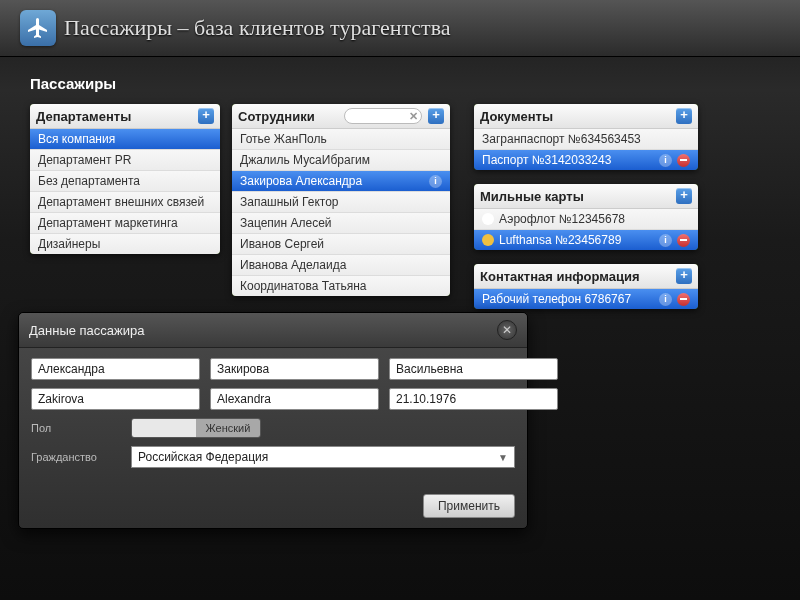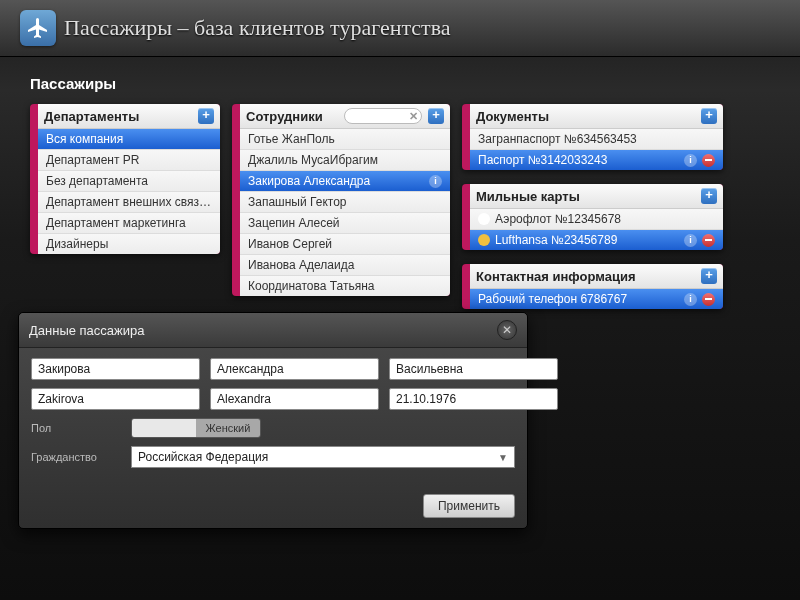--- a/index.html
+++ b/index.html
@@ -34,25 +34,24 @@
     text-shadow: 0 1px 2px #000;
   }
   .content { padding: 18px 30px; position: relative; }
   .section-title {
     color: #fff; font-size: 15px; font-weight: bold;
     margin-bottom: 12px;
   }
   .panels { display: flex; gap: 12px; align-items: flex-start; }
   .col { display: flex; flex-direction: column; gap: 14px; }
   .panel {
-    background: #be185d;
+    background: #4d7c0f;
     border-radius: 4px;
     box-shadow: 0 2px 6px rgba(0,0,0,.6);
     overflow: hidden;
-    padding-left: 8px;
   }
   .panel-header {
     display: flex; align-items: center; gap: 6px;
     padding: 4px 6px;
     background: linear-gradient(#fcfcfc, #e4e4e4);
     border-bottom: 1px solid #ccc;
     font-weight: bold; font-size: 13px;
     color: #222;
   }
   .panel-header .title { flex: 1; }
@@ -149,21 +148,21 @@
   }
   .select .chev { color:#666; font-size:10px; }
   .modal-footer { display:flex; justify-content:flex-end; padding:8px 12px 10px; }
   .apply-btn {
     background: linear-gradient(#f0f0f0,#cfcfcf);
     border:1px solid #888; border-radius:3px;
     padding:4px 14px; font-size:12px; color:#333; cursor:pointer;
   }
   .w-dep { width: 190px; }
   .w-emp { width: 218px; }
-  .w-right { width: 261px; }
+  .w-right { width: 224px; margin-left: 12px; }
 </style>
 </head>
 <body>
 
 <div class="titlebar">
   <div class="app-icon">
     <svg viewBox="0 0 24 24" fill="#fff">
         <path d="M21 16v-2l-8-5V3.5a1.5 1.5 0 0 0-3 0V9l-8 5v2l8-2.5V19l-2 1.5V22l3.5-1 3.5 1v-1.5L13 19v-5.5l8 2.5z"></path>
       </svg>
   </div>
@@ -294,22 +293,22 @@
   </div>
 </div>
 
 <div class="modal">
   <div class="modal-header">
     <span class="title">Данные пассажира</span>
     <span class="close-btn">✕</span>
   </div>
   <div class="modal-body">
     <div class="form-row">
+      <input class="text-input" value="Александра" style="">
       <input class="text-input" value="Закирова" style="">
-      <input class="text-input" value="Александра" style="">
       <input class="text-input" value="Васильевна" style="">
     </div>
     <div class="form-row">
       <input class="text-input" value="Zakirova" style="">
       <input class="text-input" value="Alexandra" style="">
       <input class="text-input" value="21.10.1976" style="">
     </div>
     <div class="form-row">
       <span class="form-label">Пол</span>
       <div class="toggle">

